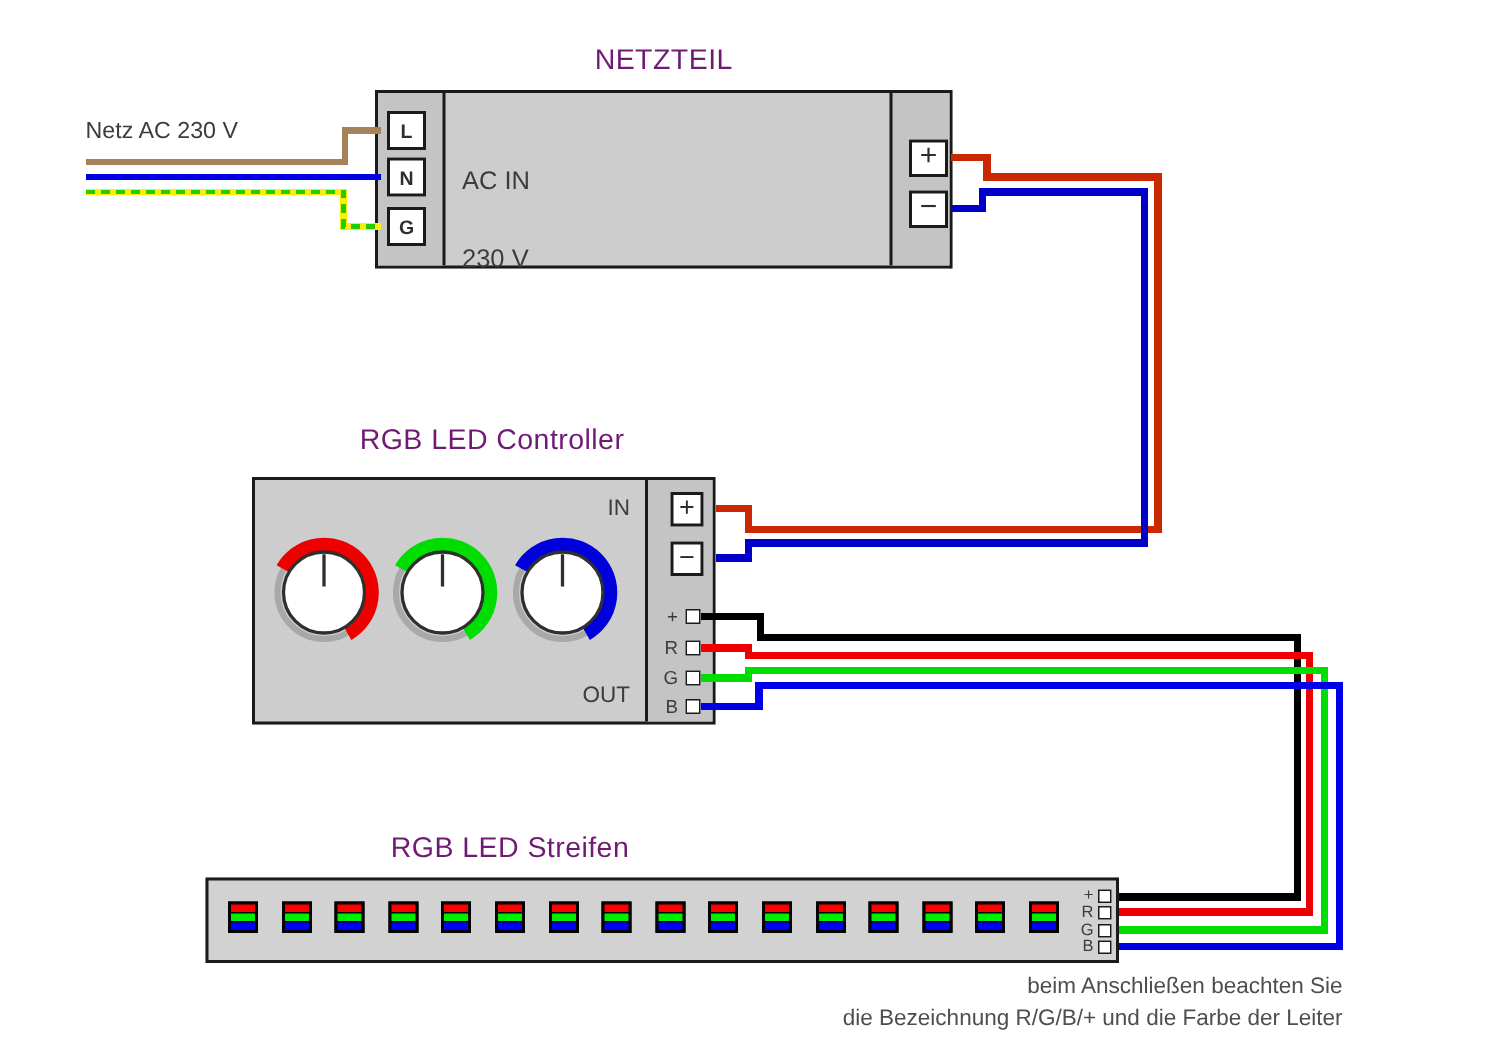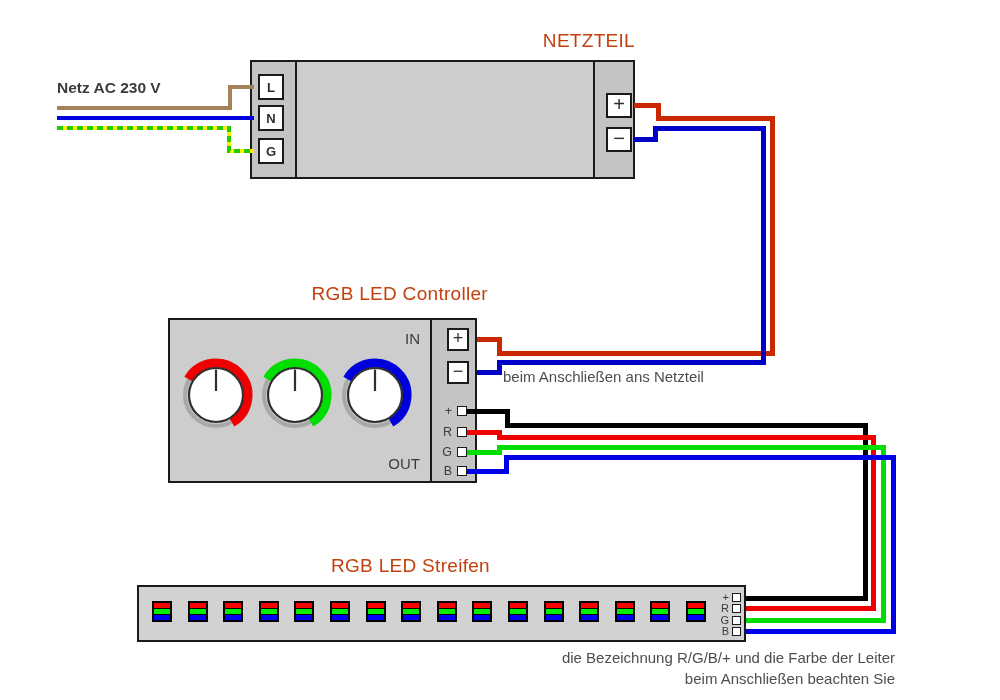--- a/index.html
+++ b/index.html
@@ -1,22 +1,22 @@
 <!DOCTYPE html>
 <html><head>
 <meta charset="utf-8">
 <style>
   html,body { margin:0; padding:0; }
   body {
     width:1000px; height:700px; position:relative; background:#ffffff;
     font-family:"Liberation Sans", sans-serif; overflow:hidden;
   }
   * { box-sizing:border-box; }
-  .abs { position:absolute;font-weight:bold; }
-  .title { position:absolute; font-size:19px; color:#c2410c; text-align:right; letter-spacing:.3px; }
+  .abs { position:absolute; }
+  .title { position:absolute; font-size:19px; color:#701a75; text-align:center; letter-spacing:.3px; }
   .box { position:absolute; background:#cdcdcd; border:2px solid #1a1a1a; }
   .zone { position:absolute; top:0; bottom:0; background:#c4c4c4; }
   .zone.left  { left:0; width:45px; border-right:2px solid #1a1a1a; }
   .zone.right { right:0; width:45px; border-left:2px solid #1a1a1a; }
   .term {
     position:absolute; background:#ffffff; border:2px solid #1a1a1a;
     display:flex; align-items:center; justify-content:center;
     color:#2e2e2e; font-weight:bold; font-size:13px;
   }
   .term.big { font-weight:normal; font-size:20px; padding-bottom:2px; }
@@ -37,37 +37,40 @@
 
 <div class="title" style="left:250px; top:30px; width:385px;">NETZTEIL</div>
 
 <div class="abs" style="left:57px; top:79px; font-size:15.5px; color:#3c3c3c;">Netz AC 230 V</div>
 
 <div class="title" style="left:168px; top:283px; width:320px;">RGB LED Controller</div>
 
 <div class="title" style="left:190px; top:555px; width:300px;">RGB LED Streifen</div>
 
 <div class="note" style="left:503px; top:366px;">
-  <div>beim Anschließen ans Netzteil</div>
 </div>
 
 <div class="note" style="right:105px; top:647px; text-align:right;">
+  <div>beim Anschließen beachten Sie</div>
   <div>die Bezeichnung R/G/B/+ und die Farbe der Leiter</div>
-  <div>beim Anschließen beachten Sie</div>
 </div>
 
 <div class="box" style="left:250px; top:60px; width:385px; height:119px;">
 
   <div class="zone left"></div>
   <div class="zone right" style="width:40px;"></div>
 
   <div class="term" style="left:6px; top:12px; width:26px; height:26px;">L</div>
   <div class="term" style="left:6px; top:43px; width:26px; height:26px;">N</div>
   <div class="term" style="left:6px; top:76px; width:26px; height:26px;">G</div>
 
+  <div class="psuTxt" style="left:56px; top:20px;">
+    <div>AC IN</div>
+    <div>230 V</div>
+  </div>
 
   <div class="term big" style="left:354px; top:31px; width:26px; height:25px;">+</div>
   <div class="term big" style="left:354px; top:65px; width:26px; height:25px;">−</div>
 </div>
 
 <div class="box" style="left:168px; top:318px; width:309px; height:165px;">
 
   <div class="zone right"></div>
 
   <div class="io" style="right:55px; top:10px;">IN</div>

